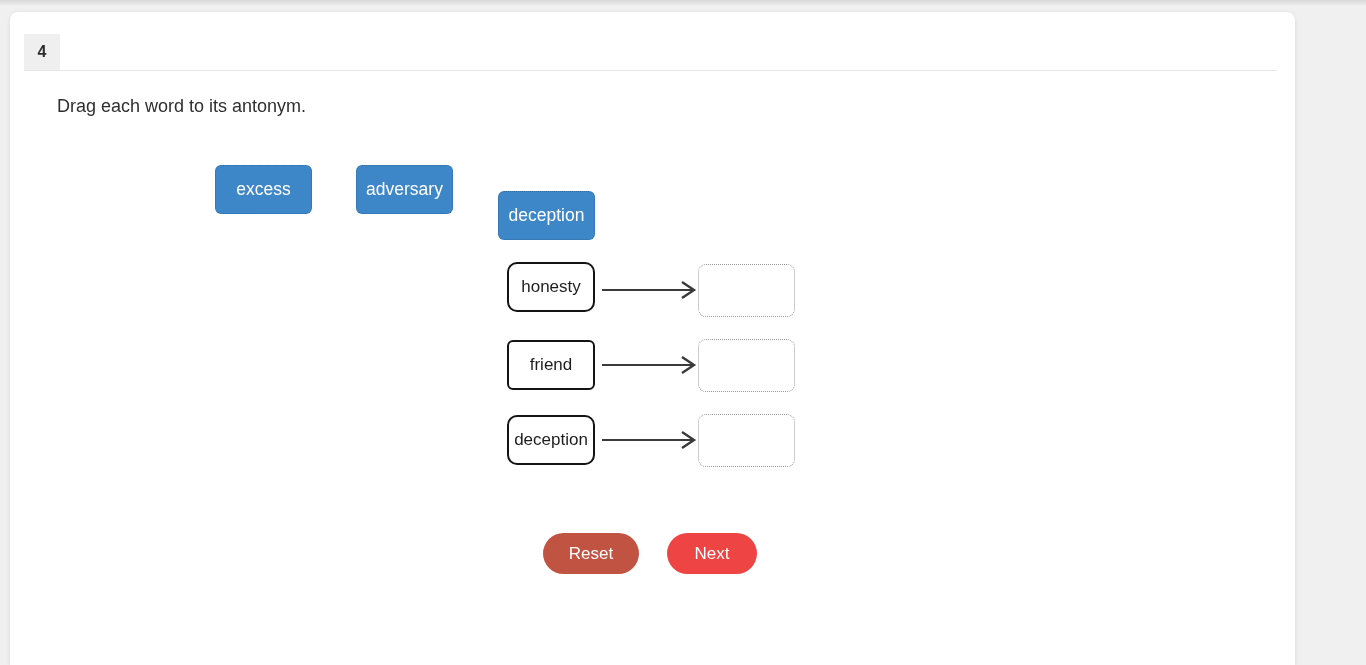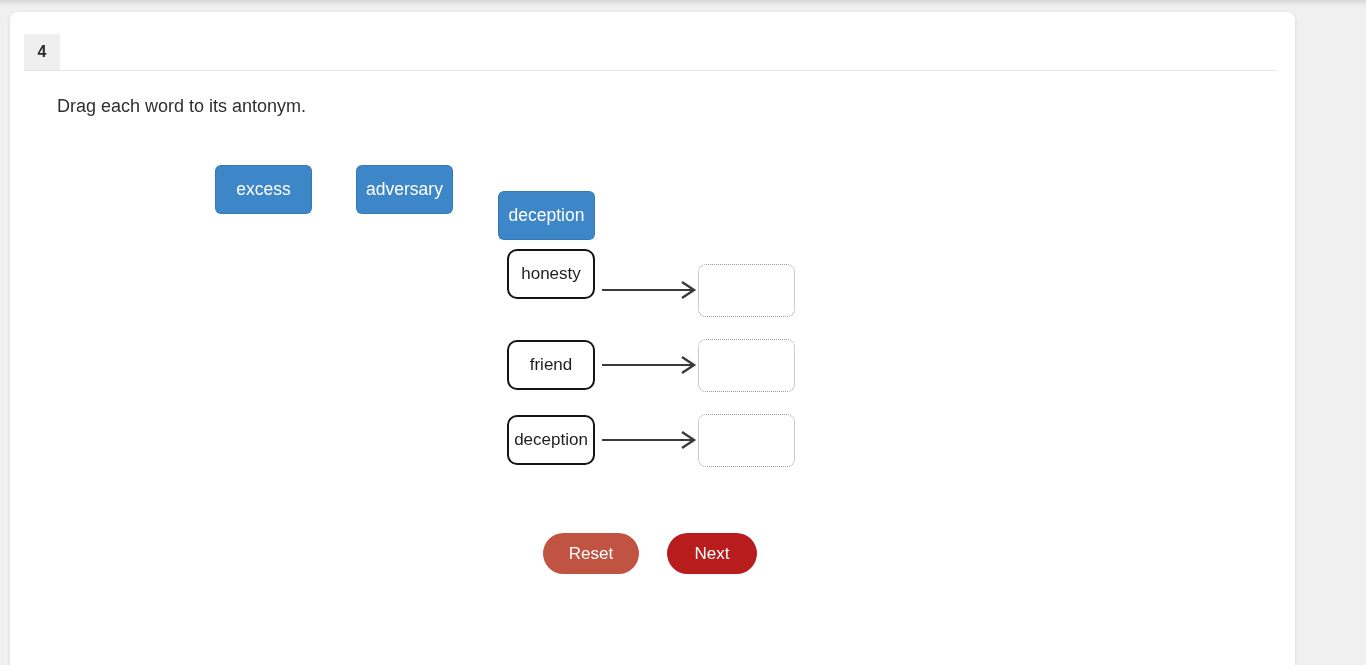--- a/index.html
+++ b/index.html
@@ -66,40 +66,40 @@
     position: absolute; left: 592px;
     width: 100px; height: 24px;
   }
   .drop-zone {
     position: absolute; left: 688px;
     width: 97px; height: 53px;
     background: #ffffff;
     border: 1px dotted #9a9a9a;
     border-radius: 8px;
   }
-  .row-0 .word-box, .wb-0 { top: 237px; }
-  .row-1 .word-box, .wb-1 { top: 328px; }
+  .row-0 .word-box, .wb-0 { top: 250px; }
+  .row-1 .word-box, .wb-1 { top: 328px; border-radius: 6px; }
   .row-2 .word-box, .wb-2 { top: 403px; }
   .ar-0 { top: 266px; }
   .ar-1 { top: 341px; }
   .ar-2 { top: 416px; }
   .dz-0 { top: 252px; }
   .dz-1 { top: 327px; }
   .dz-2 { top: 402px; }
   .btn {
     position: absolute; top: 521px;
     height: 41px;
     border: none; border-radius: 21px;
     color: #ffffff; font-size: 17px; font-weight: normal;
     font-family: "Liberation Sans", sans-serif;
     display: flex; align-items: center; justify-content: center;
     cursor: pointer;
   }
   .btn-reset { left: 533px; width: 96px; background: #c05341; }
-  .btn-next  { left: 657px; width: 90px; background: #b91c1c; }
+  .btn-next  { left: 657px; width: 90px; background: #ef4444; }
 </style>
 </head>
 <body>
 
 <div class="top-shade"></div>
 
 <div class="card">
 
   <div class="q-tab">
     <span>4</span>

